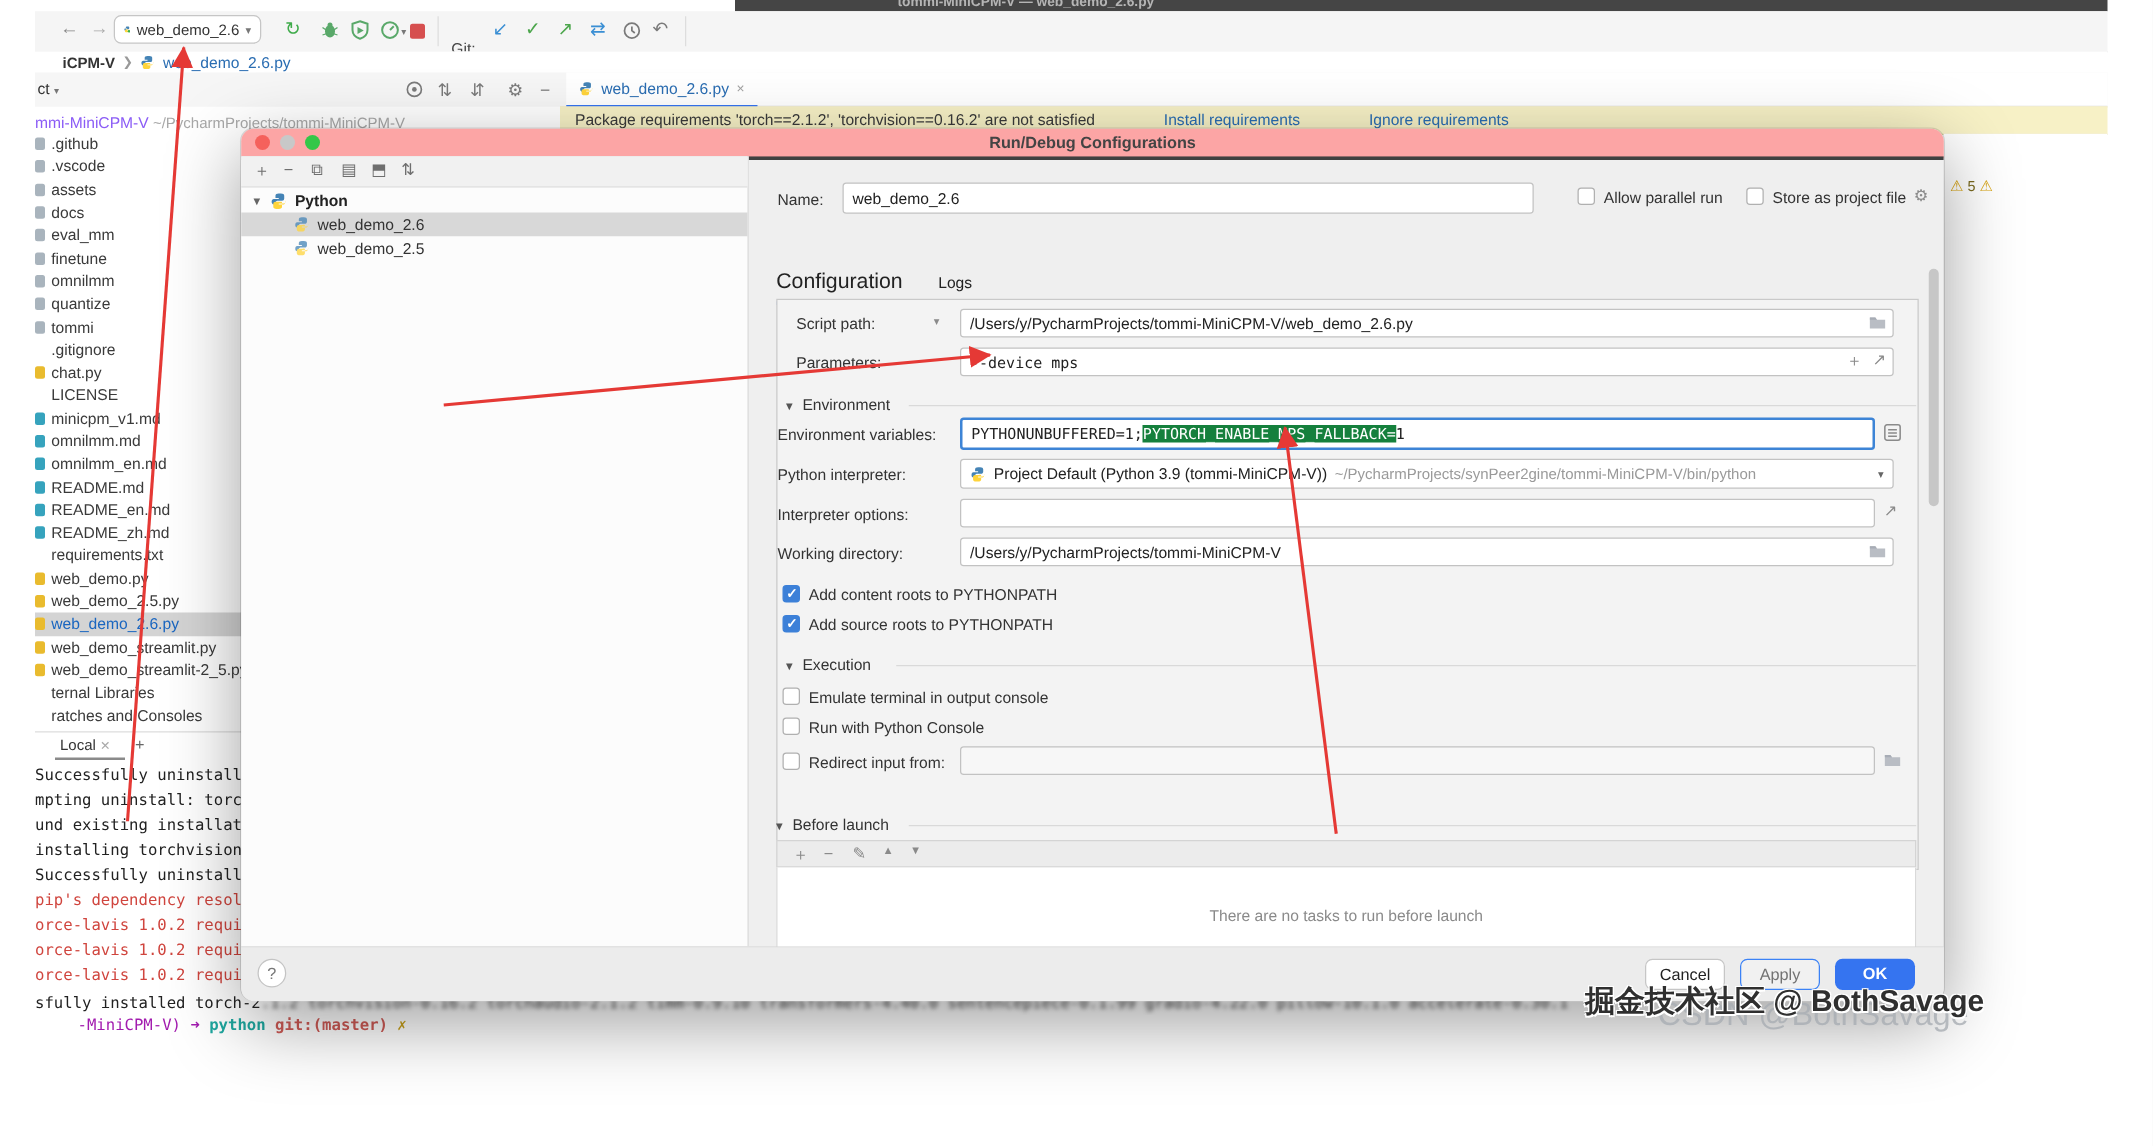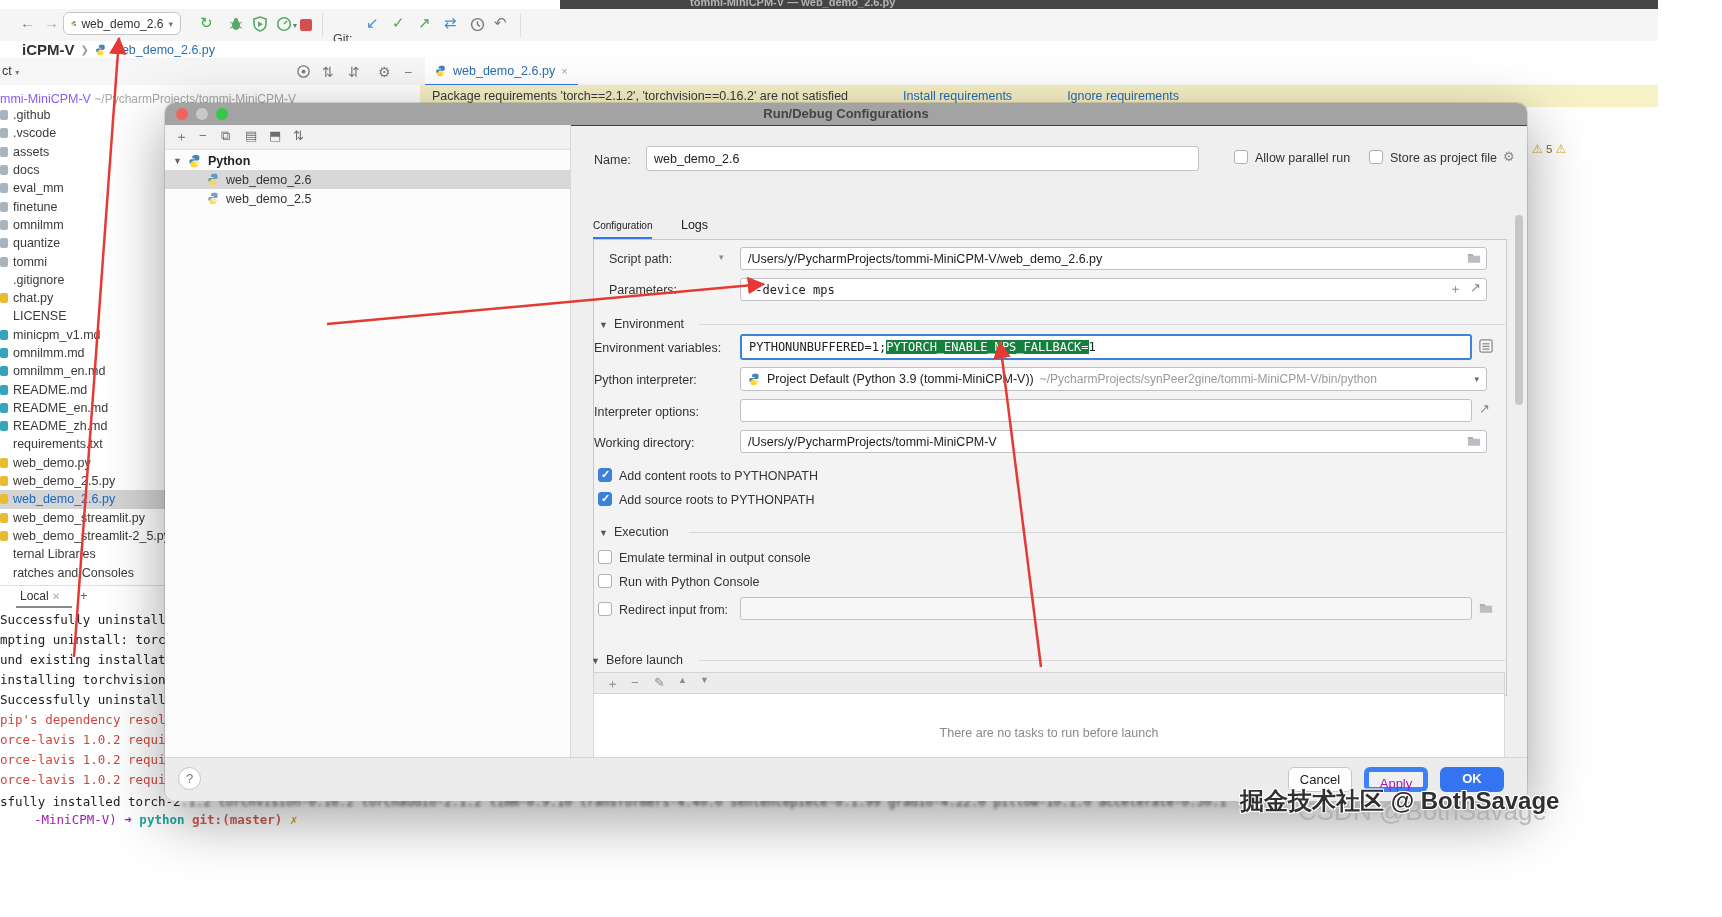--- a/index.html
+++ b/index.html
@@ -1,17 +1,17 @@
 <!DOCTYPE html>
 <html><head>
 <meta charset="utf-8">
 <style>
   html,body{margin:0;padding:0;background:#fff;}
   #app{position:relative;width:1658px;height:917px;overflow:hidden;
-       font-family:"Liberation Sans",sans-serif;color:#333;background:#fff;}
+       font-family:"Liberation Sans",sans-serif;color:#333;background:#fff;margin-left:28px;}
   .abs{position:absolute;}
   .mono{font-family:"DejaVu Sans Mono",monospace;}
 
   
   .mac-strip{left:560px;top:0;width:1162px;height:9px;background:#454545;overflow:hidden;}
   .mac-strip span{position:absolute;left:130px;top:-4px;font-size:11px;color:#b5b5b5;font-weight:bold;}
 
   
   .toolbar{left:0;top:9px;width:1722px;height:32px;background:#f5f5f5;border-bottom:1px solid #d9d9d9;}
   .navarr{top:5px;font-size:15px;color:#888;}
@@ -19,21 +19,21 @@
             display:flex;align-items:center;gap:5px;padding:0 7px;box-sizing:border-box;}
   .runcombo .lbl{font-size:12px;color:#333;}
   .runcombo .car{font-size:9px;color:#777;margin-left:auto;}
   .tbico{top:5px;font-size:15px;}
   .stopsq{left:300px;top:10px;width:12px;height:12px;background:#d64f4f;border-radius:2px;}
   .gitlbl{left:333px;top:23px;font-size:12.5px;color:#444;}
   .vsep{top:4px;width:1px;height:24px;background:#ddd;}
 
   
   .crumbs{left:0;top:41px;width:1722px;height:17px;background:#fff;display:flex;align-items:center;gap:6px;padding-left:2px;}
-  .crumbs .proj{font-size:15px;color:#333;font-weight:bold;padding-left:20px;}
+  .crumbs .proj{font-size:12px;color:#333;font-weight:bold;padding-left:20px;}
   .crumbs .chev{font-size:10px;color:#999;}
   .crumbs .file{font-size:12.5px;color:#2a6db2;}
 
   
   .row2{left:0;top:58px;width:1722px;height:27px;background:#f6f6f6;border-bottom:1px solid #dcdcdc;}
   .projsel{left:2px;top:6px;font-size:12.5px;color:#333;}
   .row2ico{top:6px;font-size:14px;color:#7a7a7a;}
   .edtab{left:425px;top:0;height:26px;background:#fff;display:flex;align-items:center;gap:6px;padding:0 10px;border-bottom:2px solid #3574f0;}
   .edtab .nm{font-size:12.5px;color:#2a6db2;}
   .edtab .x{font-size:11px;color:#a0a0a0;}
@@ -74,21 +74,21 @@
   .instline .blur{color:#4a4a4a;filter:blur(1.6px);}
   .promptline{left:0;top:812px;width:600px;height:18px;font-size:12.5px;white-space:nowrap;z-index:5;}
   .promptline .p1{color:#a21caf;font-weight:normal;padding-left:34px;}
   .promptline .cwd{color:#1fa8a0;font-weight:bold;}
   .promptline .git{color:#cf5b56;font-weight:bold;}
   .promptline .x{color:#c9a11b;font-weight:bold;}
 
   
   .dialog{left:165px;top:103px;width:1362px;height:697px;background:#efefef;border-radius:10px;
           box-shadow:0 18px 60px rgba(0,0,0,.38), 0 0 0 1px rgba(0,0,0,.12);z-index:10;}
-  .dlg-title{position:absolute;left:0;top:0;width:100%;height:22px;background:#a3a3a3;border-bottom:1px solid #404040;border-radius:10px 10px 0 0;}
+  .dlg-title{position:absolute;left:0;top:0;width:100%;height:22px;background:#fca5a5;border-bottom:3px solid #404040;border-radius:10px 10px 0 0;}
   .tl{position:absolute;top:5px;width:12px;height:12px;border-radius:50%;}
   .dlg-title .txt{position:absolute;left:0;right:0;top:3px;text-align:center;font-size:13px;font-weight:bold;color:#444;}
   .dlg-left{position:absolute;left:0;top:22px;width:405px;height:632px;background:#fcfcfc;border-right:1px solid #d8d8d8;}
   .dlg-ltb{position:absolute;left:0;top:0;width:100%;height:24px;background:#f1f1f1;border-bottom:1px solid #e0e0e0;}
   .dlg-ltb span{position:absolute;top:3px;font-size:13px;color:#6e6e6e;}
   .cfg-root{position:absolute;left:0;top:26px;width:100%;height:19px;display:flex;align-items:center;gap:6px;padding-left:8px;box-sizing:border-box;}
   .cfg-root .car{font-size:9px;color:#666;}
   .cfg-root .nm{font-size:12.5px;font-weight:bold;color:#222;}
   .cfg-item{position:absolute;left:0;width:100%;height:19px;display:flex;align-items:center;gap:6px;padding-left:42px;box-sizing:border-box;}
   .cfg-item .nm{font-size:12.5px;color:#333;}
@@ -97,40 +97,40 @@
 
   .dlg-right{position:absolute;left:406px;top:22px;width:956px;height:632px;}
   .fldlabel{position:absolute;font-size:12.5px;color:#333;}
   .field{position:absolute;background:#fff;border:1px solid #c2c2c2;border-radius:3px;box-sizing:border-box;
          display:flex;align-items:center;padding:0 7px;font-size:12.5px;color:#222;white-space:nowrap;overflow:hidden;}
   .cb{position:absolute;width:14px;height:14px;border:1px solid #b0b0b0;border-radius:3px;background:#fff;box-sizing:border-box;}
   .cb.on{background:#3c80d8;border-color:#3c80d8;}
   .cb.on:after{content:"✓";position:absolute;left:2px;top:-1px;color:#fff;font-size:11px;font-weight:bold;}
   .cblbl{position:absolute;font-size:12.5px;color:#333;}
   .tabs-cfg{position:absolute;left:22px;top:90px;}
-  .tab1{display:inline-block;font-size:10px;color:#222;padding-bottom:6px;border-bottom:3px solid #3574f0;}
+  .tab1{display:inline-block;font-size:17px;color:#222;padding-bottom:6px;border-bottom:3px solid #3574f0;}
   .tab2{display:inline-block;font-size:12.5px;color:#222;margin-left:24px;}
   .cfgbox{position:absolute;left:22px;top:114px;width:912px;height:455px;border:1px solid #c9c9c9;background:#f3f3f3;}
   .sechead{position:absolute;font-size:12.5px;color:#333;}
   .sechead .car{font-size:9px;color:#555;margin-right:6px;}
   .secline{position:absolute;height:1px;background:#d9d9d9;}
   .ficon{position:absolute;font-size:13px;color:#8a8a8a;}
   .selhl{background:#15803d;color:#fff;}
   .grayp{color:#9a9a9a;font-size:12px;}
   .blbar{position:absolute;left:22px;top:547px;width:912px;height:22px;background:#ececec;border:1px solid #d4d4d4;box-sizing:border-box;}
   .blbar span{position:absolute;top:2px;font-size:13px;color:#8a8a8a;}
   .bltasks{position:absolute;left:22px;top:569px;width:912px;height:85px;background:#fff;border:1px solid #d9d9d9;border-top:none;box-sizing:border-box;}
   .bltasks .empty{position:absolute;left:0;right:0;top:32px;text-align:center;font-size:12.5px;color:#8a8a8a;}
   .dlg-scroll{position:absolute;right:4px;top:90px;width:8px;height:190px;background:#c7c7c7;border-radius:4px;}
   .dlg-foot{position:absolute;left:0;top:654px;width:100%;height:43px;background:#ececec;border-top:1px solid #d6d6d6;border-radius:0 0 10px 10px;}
   .helpbtn{position:absolute;left:13px;top:9px;width:23px;height:23px;border-radius:50%;background:#fff;border:1px solid #c4c4c4;
            text-align:center;line-height:22px;font-size:13px;color:#777;box-sizing:border-box;}
   .btn{position:absolute;top:9px;width:64px;height:25px;border-radius:6px;text-align:center;line-height:24px;font-size:13px;box-sizing:border-box;}
   .btn.cancel{background:#fff;border:1px solid #c6c6c6;color:#222;}
-  .btn.apply{background:#f1f1f1;border:5px solid #3b82f6;color:#a21caf;}
+  .btn.apply{background:#f1f1f1;border:1px solid #3b82f6;color:#737373;}
   .btn.ok{background:#3574f0;color:#fff;font-weight:bold;}
 
   
   .redit{left:1527px;top:107px;width:195px;height:485px;background:#fff;}
   .warnwidget{position:absolute;left:5px;top:35px;font-size:11.5px;color:#7a6a1f;}
   .warnwidget .tri{color:#d9a514;font-size:12px;}
 
   
   .wm-back{left:1298px;top:796px;font-size:26px;color:#a9aeb4;opacity:.8;z-index:38;white-space:nowrap;}
   .wm-front{left:1240px;top:785px;font-size:24px;font-weight:bold;color:#2f2f2f;z-index:39;white-space:nowrap;

